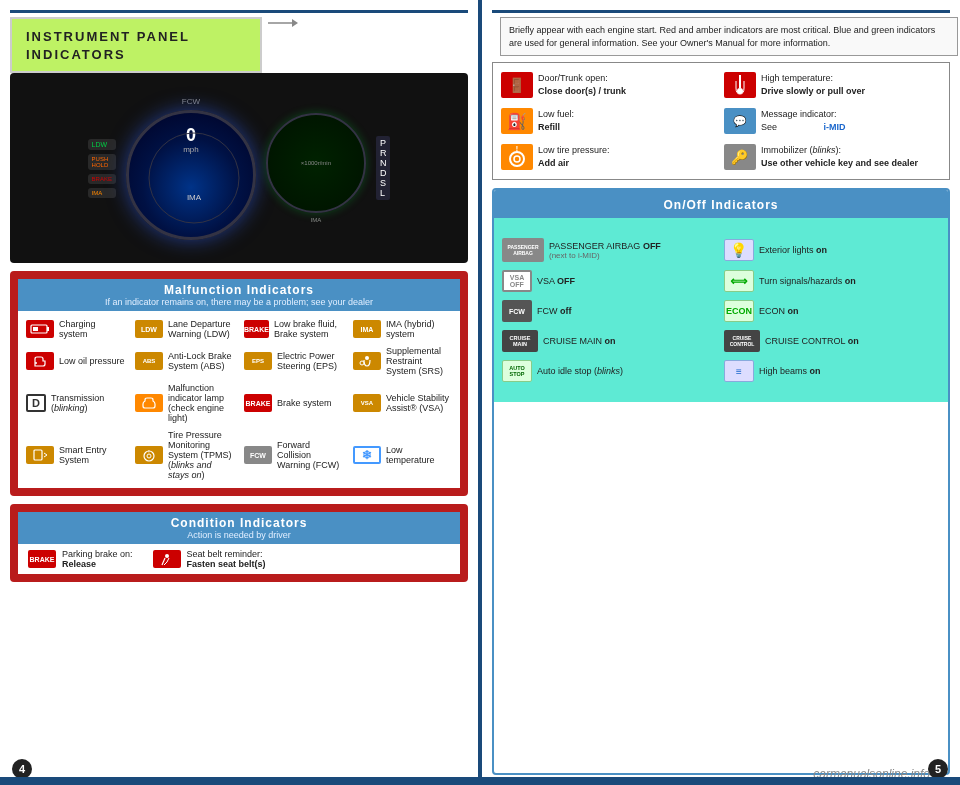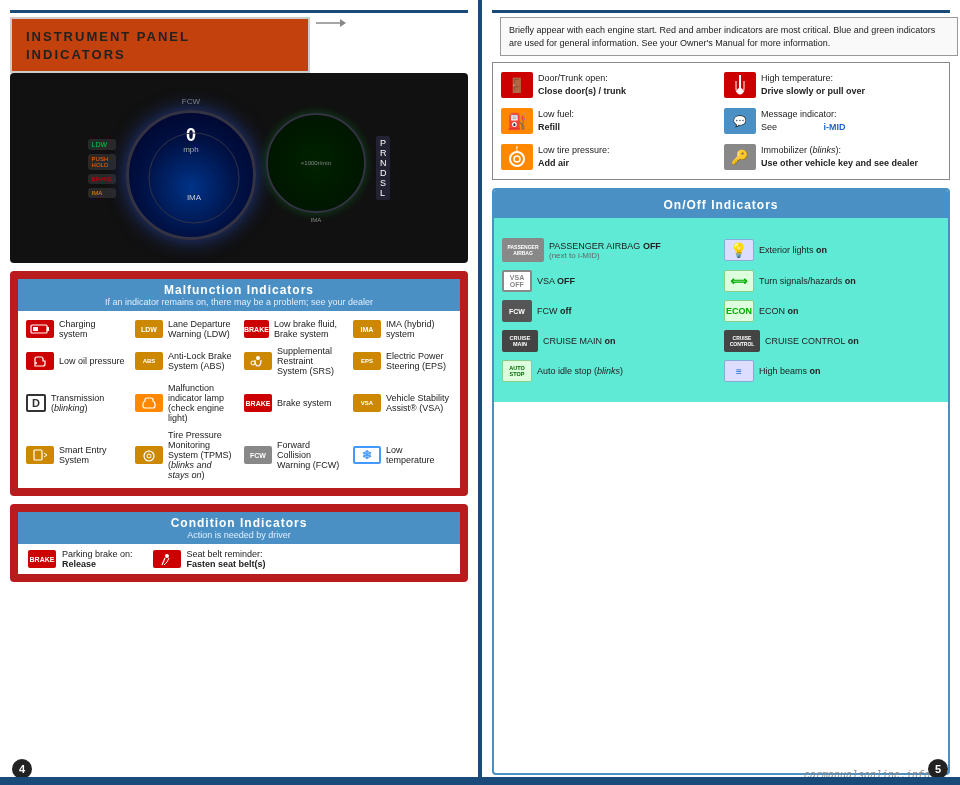--- a/index.html
+++ b/index.html
@@ -32,25 +32,25 @@
       width: 480px;
       background: #fff;
       padding: 10px 10px 10px 10px;
       display: flex;
       flex-direction: column;
     }
 
     
     .title-box {
       border: 2px solid #ccc;
-      background: #c2410c;
+      background: #bef264;
       padding: 8px 14px;
       display: inline-block;
       margin-bottom: 0;
-      width: 300px;
+      width: 252px;
     }
     .title-box span {
       font-size: 13px;
       font-weight: bold;
       letter-spacing: 2px;
       color: #222;
     }
 
     .title-callout {
       display: flex;
@@ -385,24 +385,23 @@
       justify-content: center;
       font-size: 11px;
       font-weight: bold;
     }
 
     
     .watermark {
       position: absolute;
       bottom: 4px;
       right: 30px;
-      font-size: 10px;
+      font-size: 12px;
       color: #888;
       font-style: italic;
-      font-family: Liberation Mono, monospace;
     }
 
     
     .panel-divider {
       width: 4px;
       background: #1a4a7a;
     }
 
     .divider-line {
       width: 100%;
@@ -544,36 +543,36 @@
             </div>
             <span class="indicator-text">Low oil pressure</span>
           </div>
 
           <div class="indicator-item">
             <div class="indicator-icon icon-amber" style="font-size:6px; font-weight:bold;">ABS</div>
             <span class="indicator-text">Anti-Lock Brake System (ABS)</span>
           </div>
 
           <div class="indicator-item">
+            <div class="indicator-icon icon-amber" style="font-size:6px; font-weight:bold;">EPS</div>
+            <span class="indicator-text">Electric Power Steering (EPS)</span>
+          </div>
+
+          <div class="indicator-item">
             <div class="indicator-icon icon-amber">
               <svg width="18" height="14">
                   <circle cx="9" cy="4" r="2" fill="#fff"></circle>
                   <path d="M6,6 Q6,12 9,12 Q12,12 12,6" fill="none" stroke="#fff" stroke-width="1.2"></path>
                   <circle cx="4" cy="9" r="2" fill="none" stroke="#fff" stroke-width="1"></circle>
                 </svg>
             </div>
             <span class="indicator-text">Supplemental Restraint System (SRS)</span>
           </div>
 
           <div class="indicator-item">
-            <div class="indicator-icon icon-amber" style="font-size:6px; font-weight:bold;">EPS</div>
-            <span class="indicator-text">Electric Power Steering (EPS)</span>
-          </div>
-
-          <div class="indicator-item">
             <div class="indicator-icon icon-outline" style="font-size:11px; font-weight:bold; color:#333; border:2px solid #333; background:#fff; border-radius:2px; width:20px; height:18px; display:flex; align-items:center; justify-content:center;">D</div>
             <span class="indicator-text">Transmission (<em>blinking</em>)</span>
           </div>
 
           <div class="indicator-item">
             <div class="indicator-icon icon-orange">
               <svg width="18" height="14">
                   <path d="M3,10 Q3,12 5,12 L13,12 Q15,12 15,10 L15,8 Q15,6 13,5 L13,4 Q13,2 11,2 L7,2 Q5,2 5,4 L5,5 Q3,6 3,8 Z" fill="none" stroke="#fff" stroke-width="1.2"></path>
                 </svg>
             </div>

